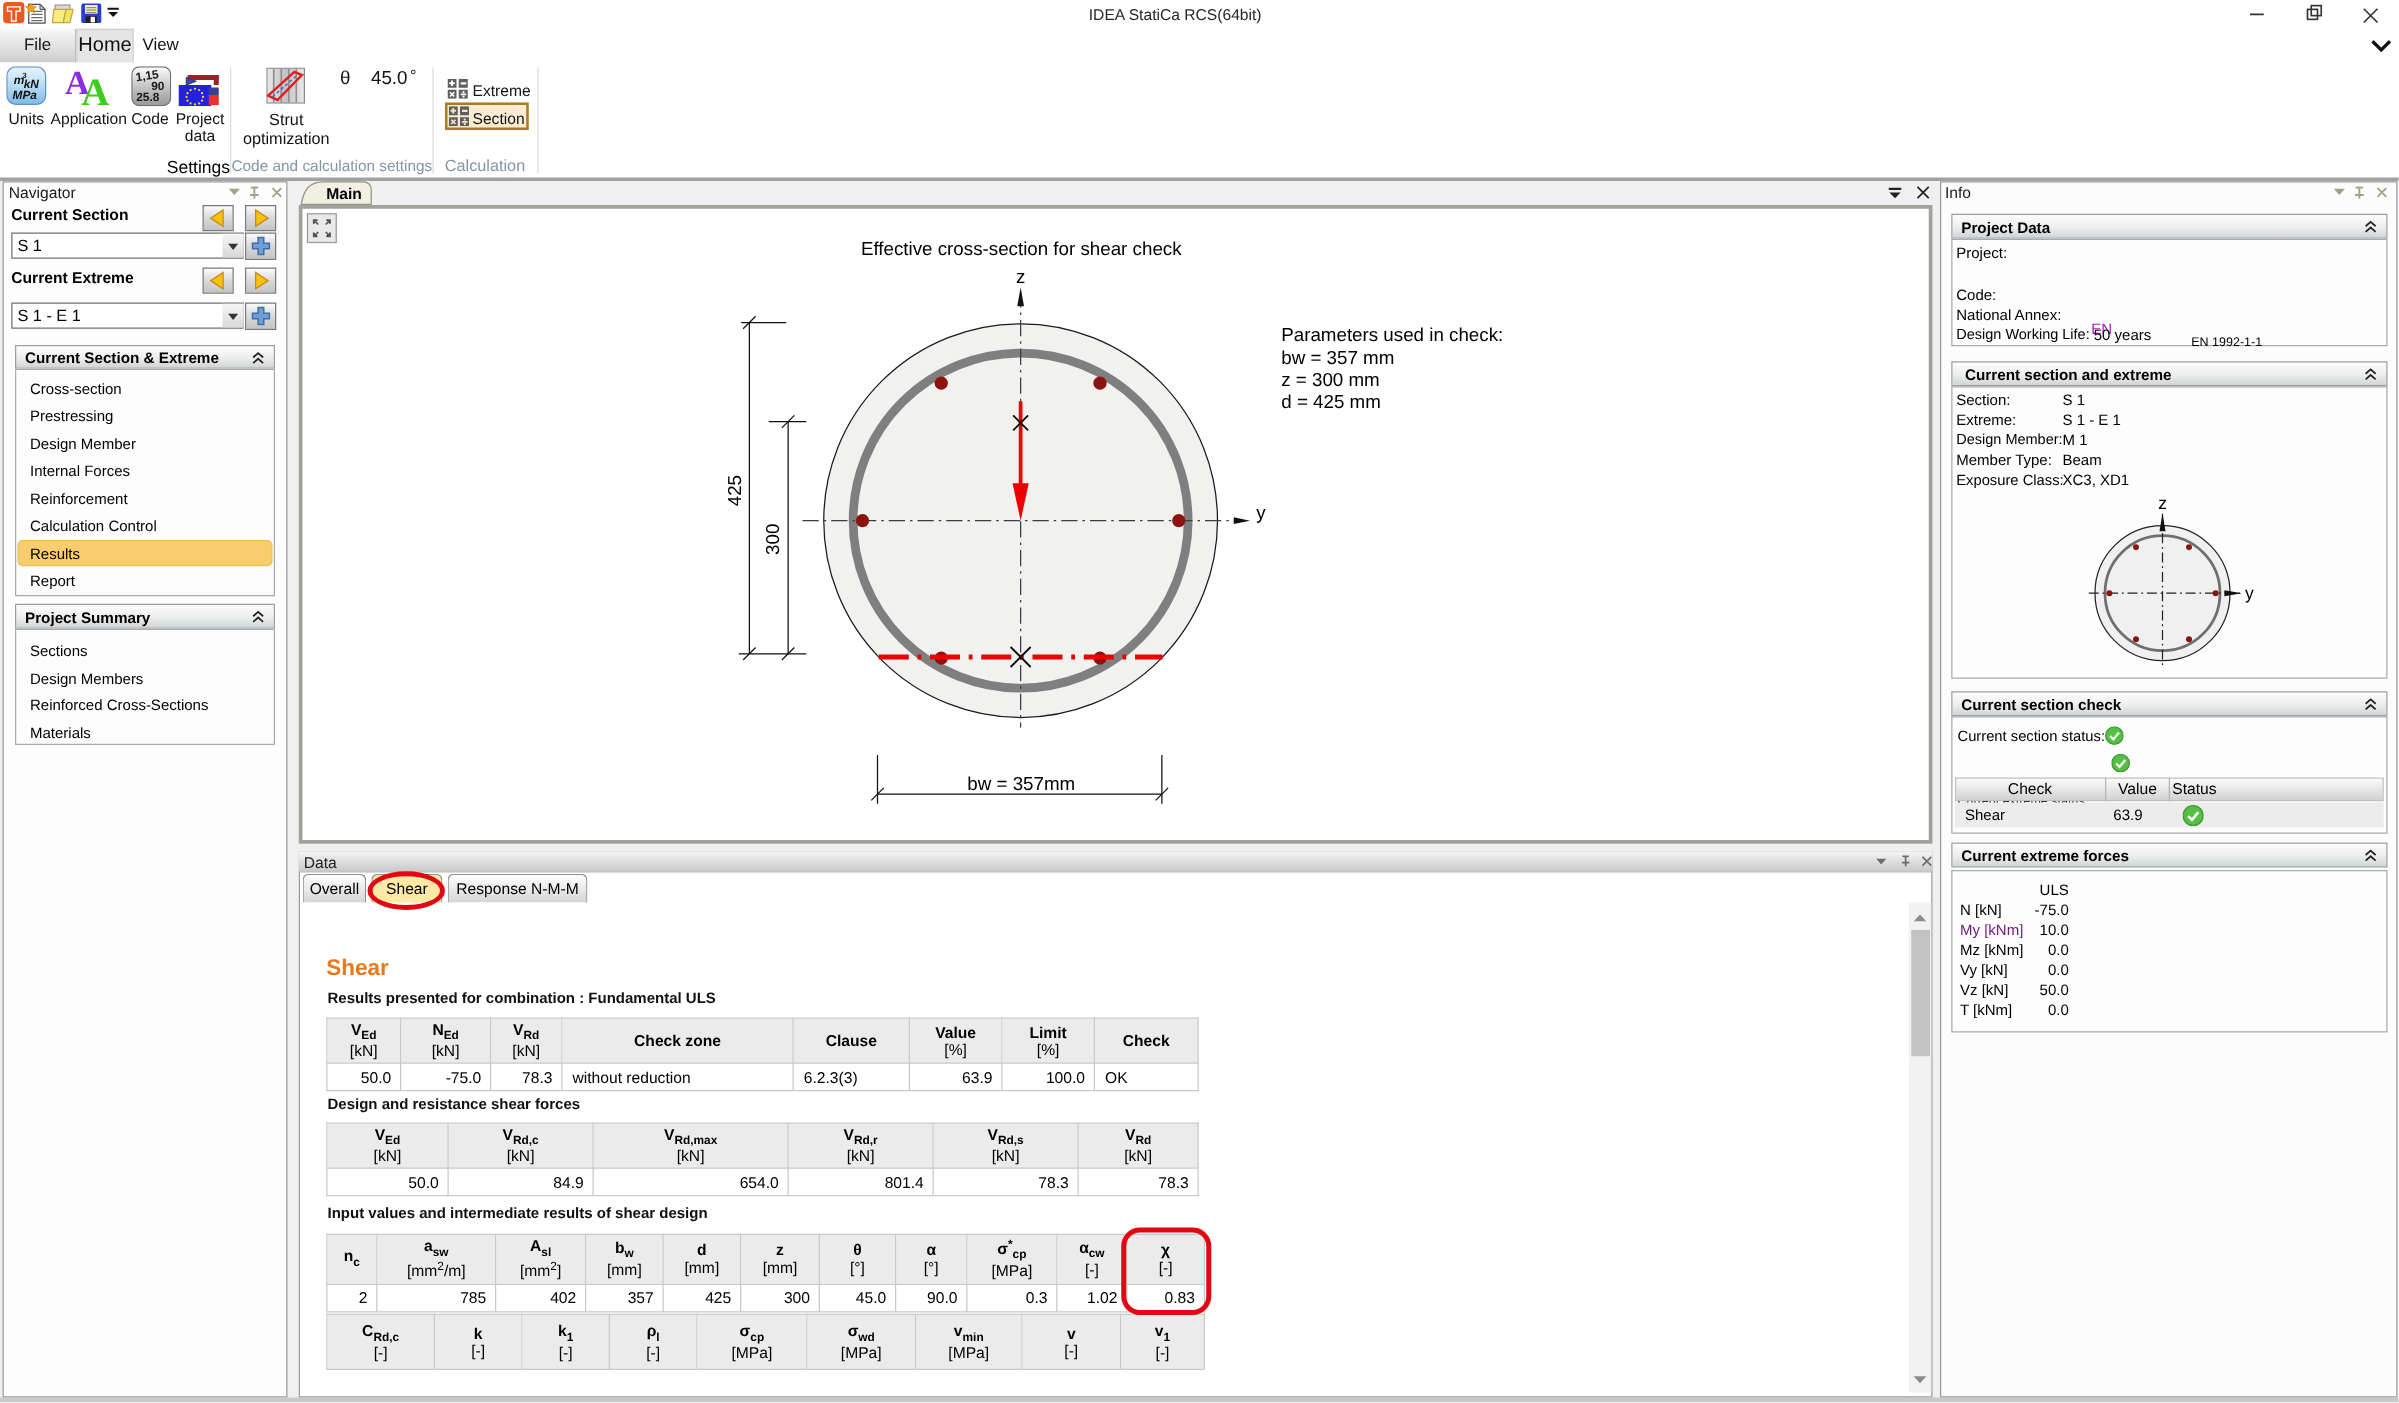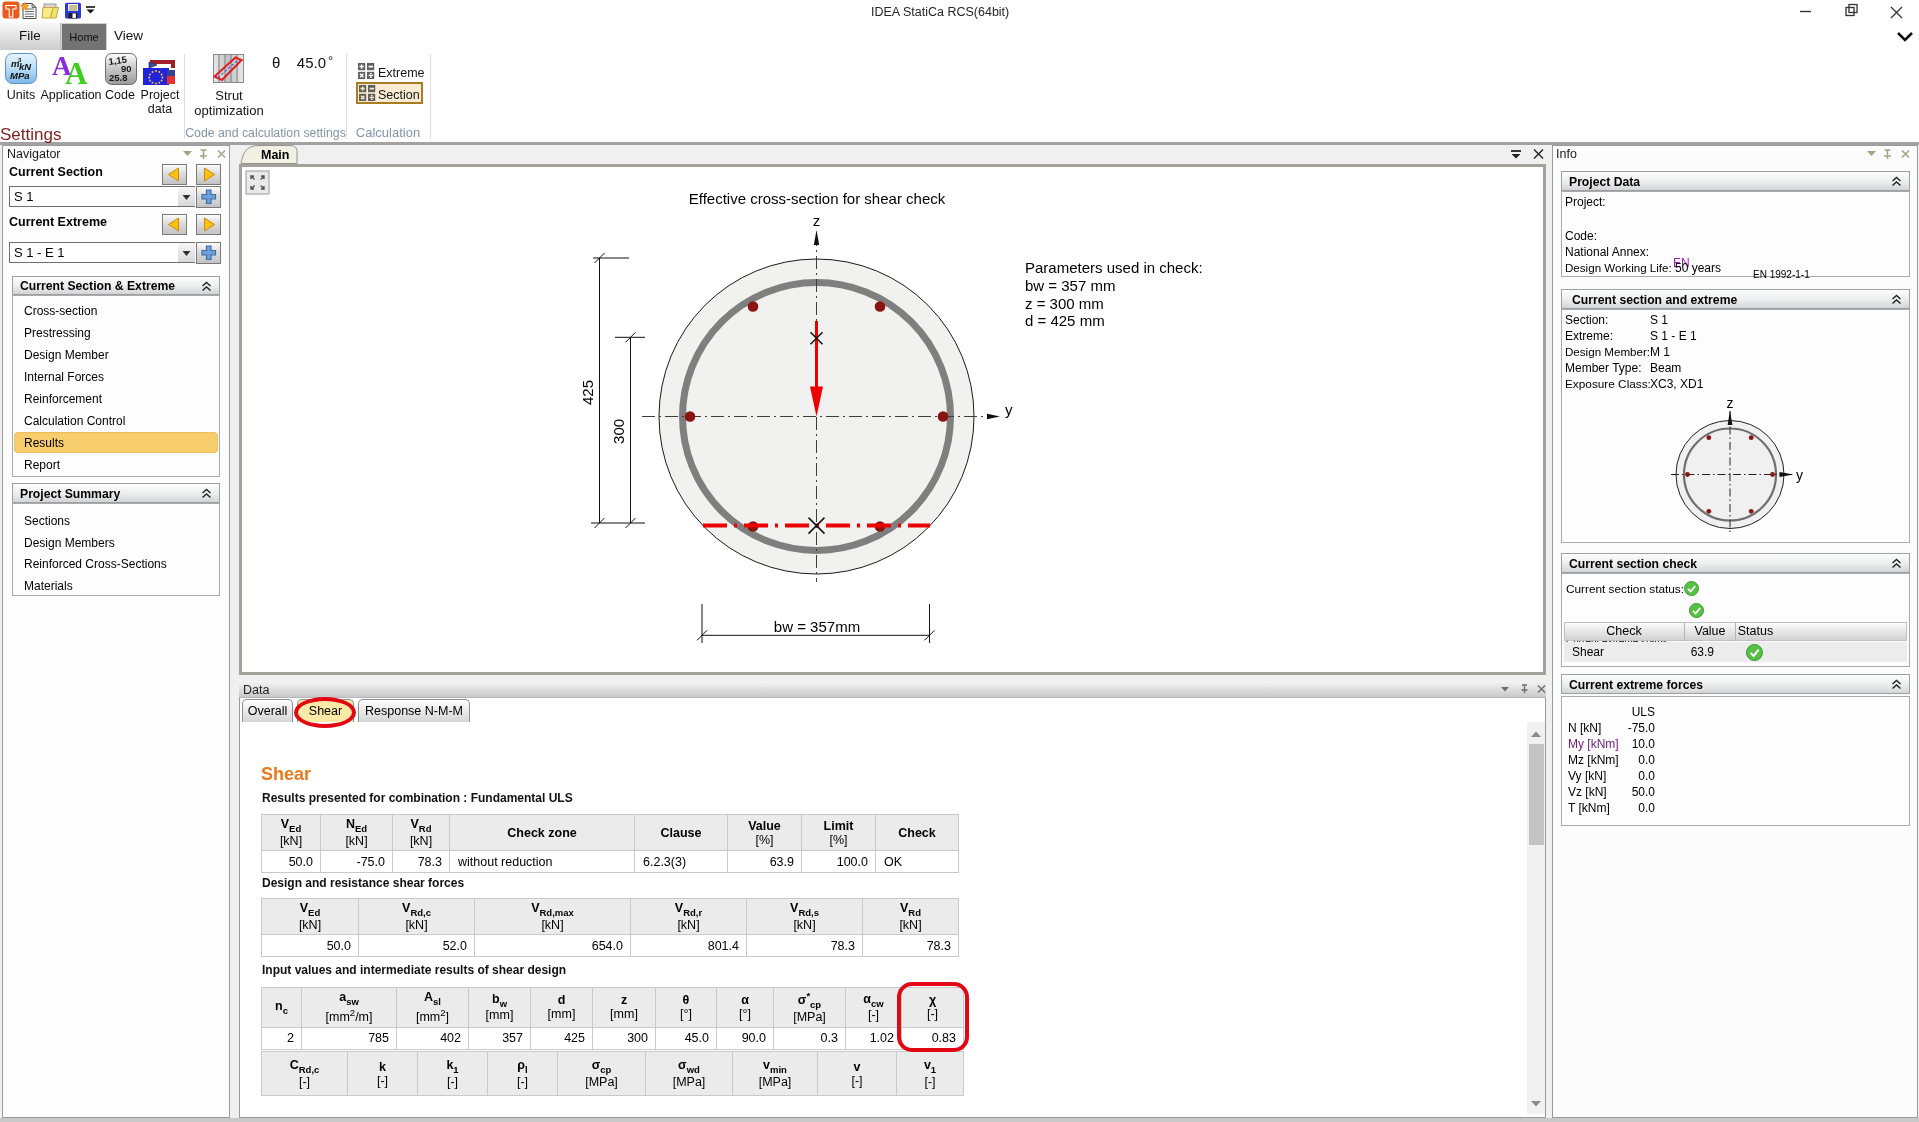--- a/index.html
+++ b/index.html
@@ -67,34 +67,34 @@
       <rect x="68.5" y="13" width="9" height="5.4" fill="#202020"></rect>
       <rect x="72.5" y="13.5" width="3.4" height="4.4" fill="#ffffff"></rect>
     </g>
 
     <line x1="86" y1="7" x2="95" y2="7" stroke="#111" stroke-width="1.6"></line>
     <path d="M86.5 9.5 h8 l-4 4 Z" fill="#111"></path>
   </svg>
 
   <div class="abs" style="left:0;top:23px;width:1919px;height:27px;background:#ffffff;"></div>
   <div class="abs" style="left:0;top:23px;width:61px;height:27px;background:linear-gradient(#f8f8f8,#cdcdcd);border-right:1px solid #bdbdbd;font-size:13.5px;color:#111;text-align:center;line-height:26px;">File</div>
-  <div class="abs" style="left:61px;top:23px;width:46px;height:28px;background:#737373;border:1px solid #d2d2d2;border-bottom:none;font-size:11px;color:#111;text-align:center;line-height:26px;">Home</div>
+  <div class="abs" style="left:61px;top:23px;width:46px;height:28px;background:#e5e5e5;border:1px solid #d2d2d2;border-bottom:none;font-size:16px;color:#111;text-align:center;line-height:26px;">Home</div>
   <div class="abs" style="left:107px;top:23px;width:43px;height:27px;font-size:13.5px;color:#111;text-align:center;line-height:26px;">View</div>
   <svg class="abs" style="left:1896px;top:31px" width="18" height="12">
       <path d="M2 2 l7 7 7-7" fill="none" stroke="#111" stroke-width="2.6"></path>
     </svg>
 
   <div class="abs" id="ribbon" style="left:0;top:50px;width:1919px;height:92px;background:#ffffff;"></div>
   <div class="abs" style="left:0;top:142px;width:1919px;height:2.5px;background:#a2a2a2;"></div>
 
   <div class="abs" style="left:184px;top:54px;width:1px;height:85px;background:#dcdcdc;"></div>
   <div class="abs" style="left:346px;top:54px;width:1px;height:85px;background:#dcdcdc;"></div>
   <div class="abs" style="left:430px;top:54px;width:1px;height:85px;background:#dcdcdc;"></div>
 
-  <div class="abs" style="left:0px;top:125px;width:184px;text-align:left;font-size:17px;color:#7f1d1d;">Settings</div>
+  <div class="abs" style="left:0px;top:125px;width:184px;text-align:right;font-size:14px;color:#000000;">Settings</div>
   <div class="abs" style="left:185px;top:125.5px;width:161px;text-align:center;font-size:12.3px;color:#8095a8;white-space:nowrap;">Code and calculation settings</div>
   <div class="abs" style="left:347px;top:125px;width:82px;text-align:center;font-size:13px;color:#8095a8;">Calculation</div>
 
   <div class="abs" style="left:-9px;top:88px;width:60px;text-align:center;font-size:12.5px;color:#141414;">Units</div>
   <div class="abs" style="left:37px;top:88px;width:68px;text-align:center;font-size:12.5px;color:#141414;">Application</div>
   <div class="abs" style="left:90px;top:88px;width:60px;text-align:center;font-size:12.5px;color:#141414;">Code</div>
   <div class="abs" style="left:130px;top:88px;width:60px;text-align:center;font-size:12.5px;color:#141414;">Project<br>data</div>
   <div class="abs" style="left:184px;top:88px;width:90px;text-align:center;font-size:13px;color:#141414;">Strut<br>optimization</div>
 
   <svg class="abs" style="left:5px;top:53px" width="33" height="32">
@@ -447,21 +447,21 @@
         <tr style="height:36px;">
       <th>V<sub>Ed</sub><br><span class="u">[kN]</span></th>
       <th>V<sub>Rd,c</sub><br><span class="u">[kN]</span></th>
       <th>V<sub>Rd,max</sub><br><span class="u">[kN]</span></th>
       <th>V<sub>Rd,r</sub><br><span class="u">[kN]</span></th>
       <th>V<sub>Rd,s</sub><br><span class="u">[kN]</span></th>
       <th>V<sub>Rd</sub><br><span class="u">[kN]</span></th>
     </tr>
     <tr style="height:22px;">
       <td>50.0</td>
-          <td>52.0</td>
+          <td>84.9</td>
           <td>654.0</td>
           <td>801.4</td>
           <td>78.3</td>
           <td>78.3</td>
     </tr>
   </tbody>
     </table>
 
   <div class="abs" style="left:262px;top:963px;font-size:12px;font-weight:bold;color:#111;">Input values and intermediate results of shear design</div>
   <table class="tbl" style="left:261px;top:986.5px;width:702px;">

